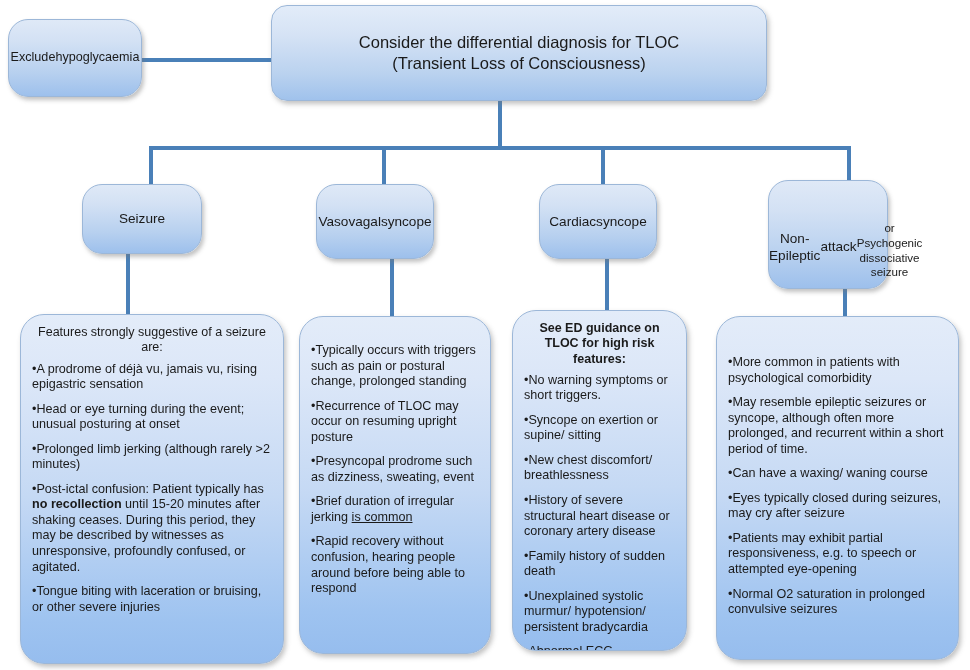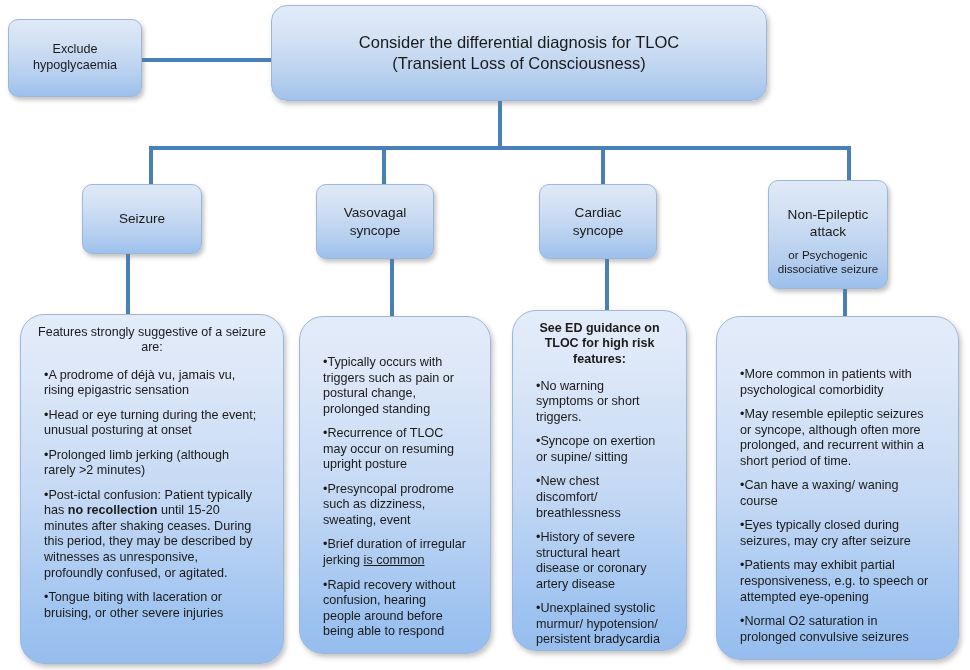--- a/index.html
+++ b/index.html
@@ -17,25 +17,25 @@
   }
   #canvas {
     position: absolute;
     left: 0; top: 0;
     width: 970px; height: 670px;
   }
   .node {
     position: absolute;
     box-sizing: border-box;
     border: 1px solid #9cb7d8;
-    border-radius: 10px;
+    border-radius: 20px;
     background: linear-gradient(to bottom, #dfe9f7 0%, #d3e1f4 28%, #b7d0ef 70%, #9dc0ec 100%);
     box-shadow: 2px 3px 4px rgba(120,120,120,0.45);
     display: flex;
-    flex-direction: column;
+    flex-direction: row;
     align-items: center;
     justify-content: center;
     text-align: center;
     line-height: 1.22;
   }
   .node-title {
     position: absolute;
     box-sizing: border-box;
     border: 1px solid #9cb7d8;
     border-radius: 16px;
@@ -56,21 +56,21 @@
     padding: 10px 11px 8px 11px;
     overflow: hidden;
   }
   .detail-head {
     text-align: center;
     font-size: 12.5px;
     line-height: 1.22;
     margin-bottom: 6px;
   }
   .detail-head.bold { font-weight: bold; }
-  .bullets { margin: 12px; padding: 0; list-style: none; }
+  .bullets { margin: 0; padding: 0; list-style: none; }
   .bullets li {
     font-size: 12.6px;
     line-height: 1.235;
     margin-bottom: 9px;
     text-indent: 0;
   }
   .bullets li:before { content: "\2022"; }
   .b { font-weight: bold; }
   .u { text-decoration: underline; }
 
@@ -156,22 +156,22 @@
       </ul>
   </div>
 
   <div class="detail" style="left:512px; top:310px; width:175px; height:341px;">
     <div class="detail-head bold">See ED guidance on TLOC for high risk features:</div>
     <ul class="bullets" id="bl-2">
         <li>No warning symptoms or short triggers.</li>
         <li>Syncope on exertion or supine/ sitting</li>
         <li>New chest discomfort/ breathlessness</li>
         <li>History of severe structural heart disease or coronary artery disease</li>
+        <li>Family history of sudden death</li>
         <li>Unexplained systolic murmur/ hypotension/ persistent bradycardia</li>
-        <li>Family history of sudden death</li>
         <li>Abnormal ECG</li>
       </ul>
   </div>
 
   <div class="detail" style="left:716px; top:316px; width:243px; height:344px; padding-top:38px;">
     <ul class="bullets" id="bl-3">
         <li>More common in patients with psychological comorbidity</li>
         <li>May resemble epileptic seizures or syncope, although often more prolonged, and recurrent within a short period of time.</li>
         <li>Can have a waxing/ waning course</li>
         <li>Eyes typically closed during seizures, may cry after seizure</li>

